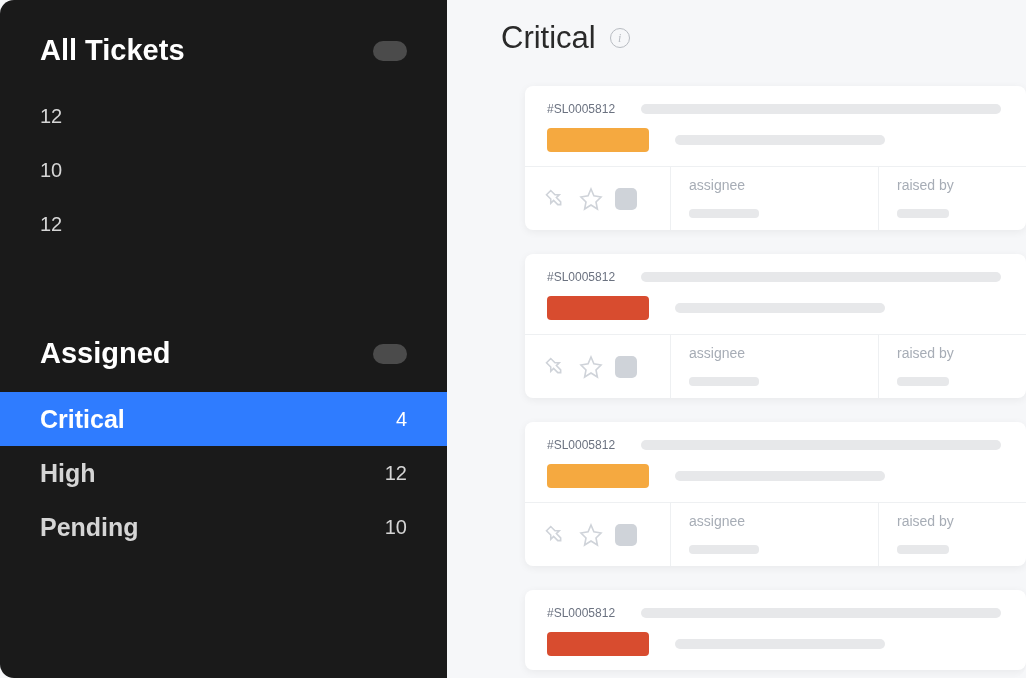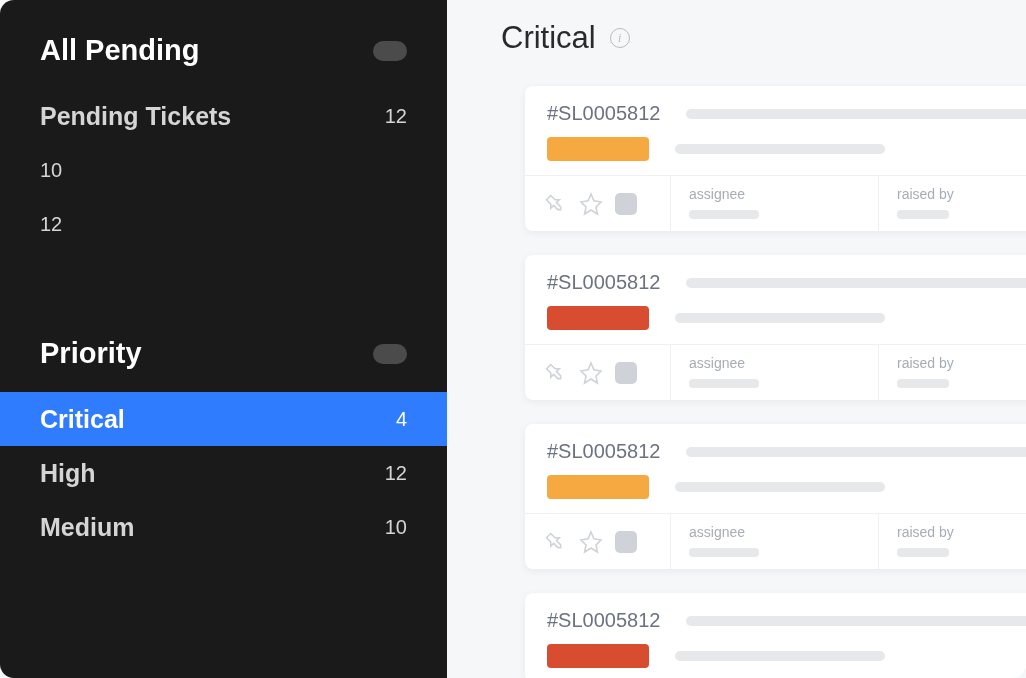--- a/index.html
+++ b/index.html
@@ -118,21 +118,21 @@
     .ticket-top {
       padding: 16px 22px 14px 22px;
     }
     .ticket-row1 {
       display: flex;
       align-items: center;
       gap: 26px;
       margin-bottom: 12px;
     }
     .ticket-id {
-      font-size: 20px;
+      font-size: 12px;
       color: #6b7280;
       font-weight: 400;
       white-space: nowrap;
     }
     .placeholder-line {
       height: 10px;
       border-radius: 5px;
       background: #e7e8ea;
     }
     .line-long { width: 360px; }
@@ -151,21 +151,21 @@
     .chip-red { background: #d84c2f; }
     .ticket-bottom {
       display: flex;
       border-top: 1px solid #eef0f2;
     }
     .bottom-cell {
       border-right: 1px solid #eef0f2;
       padding: 10px 18px 12px 18px;
       display: flex;
       flex-direction: column;
-      gap: 8px;
+      gap: 16px;
     }
     .bottom-cell:last-child { border-right: none; }
     .bottom-cell.actions {
       flex-direction: row;
       align-items: center;
       gap: 12px;
       width: 146px;
       padding: 12px 18px;
     }
     .bottom-cell.assignee { width: 208px; }
@@ -198,52 +198,51 @@
     }
   </style>
 </head>
 <body>
 
 <div class="app">
 
   <aside class="sidebar">
 
     <div class="section-header">
-      <div class="section-title">All Pending</div>
+      <div class="section-title">All Tickets</div>
       <div class="pill-toggle"></div>
     </div>
 
     <div class="nav-item">
-      <span class="label">Pending Tickets</span>
       <span class="count">12</span>
     </div>
     <div class="nav-item">
       <span class="count">10</span>
     </div>
     <div class="nav-item">
       <span class="count">12</span>
     </div>
 
     <div class="section-gap"></div>
 
     <div class="section-header">
-      <div class="section-title">Priority</div>
+      <div class="section-title">Assigned</div>
       <div class="pill-toggle"></div>
     </div>
 
     <div class="nav-item selected">
       <span class="label">Critical</span>
       <span class="count">4</span>
     </div>
     <div class="nav-item">
       <span class="label">High</span>
       <span class="count">12</span>
     </div>
     <div class="nav-item">
-      <span class="label">Medium</span>
+      <span class="label">Pending</span>
       <span class="count">10</span>
     </div>
 
   </aside>
 
   <main class="main">
     <div class="main-header">
       <div class="main-title">Critical</div>
       <div class="info-icon">i</div>
     </div>

